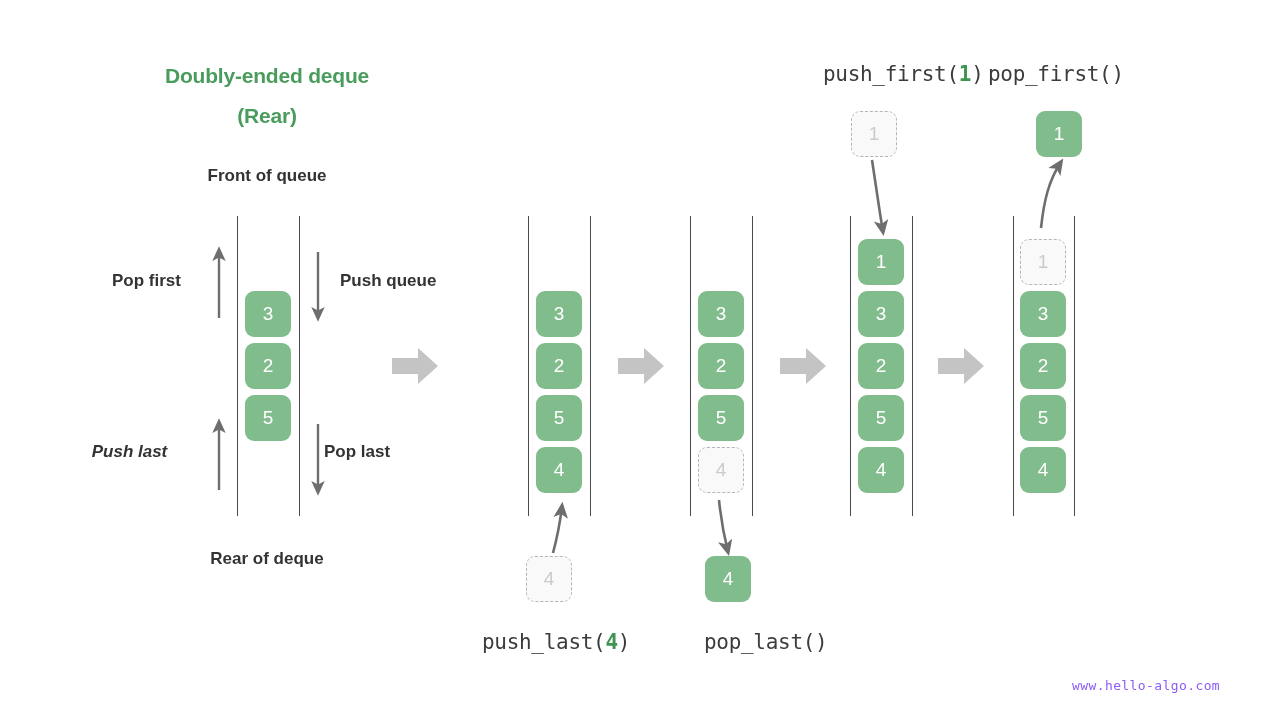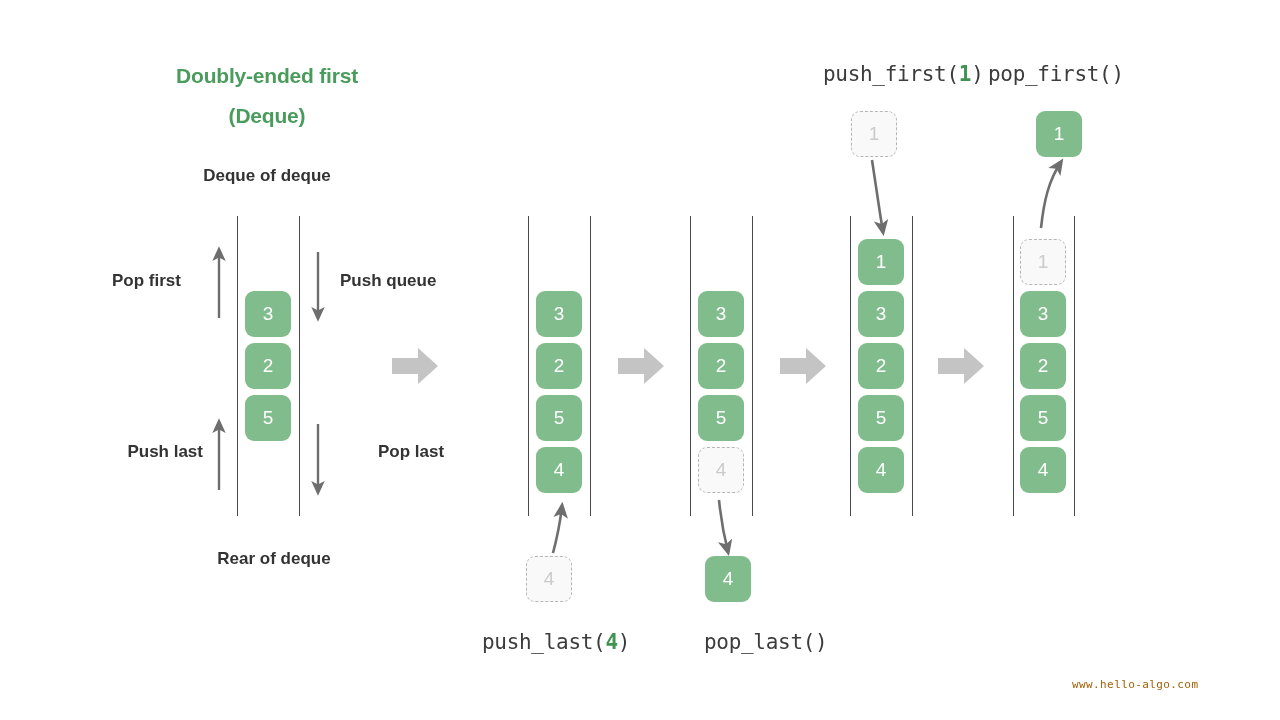--- a/index.html
+++ b/index.html
@@ -39,22 +39,22 @@
     color: #3c3c3c;
     white-space: nowrap;
     letter-spacing: -0.3px;
   }
   .mono .arg {
     color: #3f9452;
     font-weight: bold;
   }
   .watermark {
     font-family: "DejaVu Sans Mono", "Liberation Mono", monospace;
-    font-size: 11px;
-    color: #a16207;
+    font-size: 13px;
+    color: #8b5cf6;
     letter-spacing: 0.4px;
     white-space: nowrap;
   }
 
   
   .rail {
     position: absolute;
     width: 0;
     border-left: 1.6px solid #4a4a4a;
   }
@@ -89,29 +89,29 @@
   #arrows {
     position: absolute;
     left: 0; top: 0;
     width: 1280px; height: 720px;
     pointer-events: none;
   }
 </style>
 </head>
 <body>
 
-<div class="abs title" style="left:147px; top:56px; width:240px;">Doubly-ended first</div>
-<div class="abs title" style="left:147px; top:96px; width:240px;">(Deque)</div>
-
-<div class="abs blabel" style="left:147px; top:166px; width:240px;">Deque of deque</div>
-<div class="abs blabel" style="left:154px; top:549px; width:240px;">Rear of deque</div>
+<div class="abs title" style="left:147px; top:56px; width:240px;">Doubly-ended deque</div>
+<div class="abs title" style="left:147px; top:96px; width:240px;">(Rear)</div>
+
+<div class="abs blabel" style="left:147px; top:166px; width:240px;">Front of queue</div>
+<div class="abs blabel" style="left:147px; top:549px; width:240px;">Rear of deque</div>
 <div class="abs blabel" style="left:90px; top:271px; width:113px; text-align:center;">Pop first</div>
 <div class="abs blabel" style="left:340px; top:271px; width:150px; text-align:left;">Push queue</div>
-<div class="abs blabel" style="left:80px; top:442px; width:123px; text-align:right;">Push last</div>
-<div class="abs blabel" style="left:336px; top:442px; width:150px; text-align:center;">Pop last</div>
+<div class="abs blabel" style="left:68px; top:442px; width:123px; font-style:italic;">Push last</div>
+<div class="abs blabel" style="left:324px; top:442px; width:150px; text-align:left;">Pop last</div>
 
 <div class="abs mono" style="left:823px; top:62px;">
   <span>push_first(</span><span class="arg">1</span><span>)</span>
 </div>
 <div class="abs mono" style="left:988px; top:62px;">
   <span>pop_first()</span>
 </div>
 <div class="abs mono" style="left:482px; top:630px;">
   <span>push_last(</span><span class="arg">4</span><span>)</span>
 </div>

